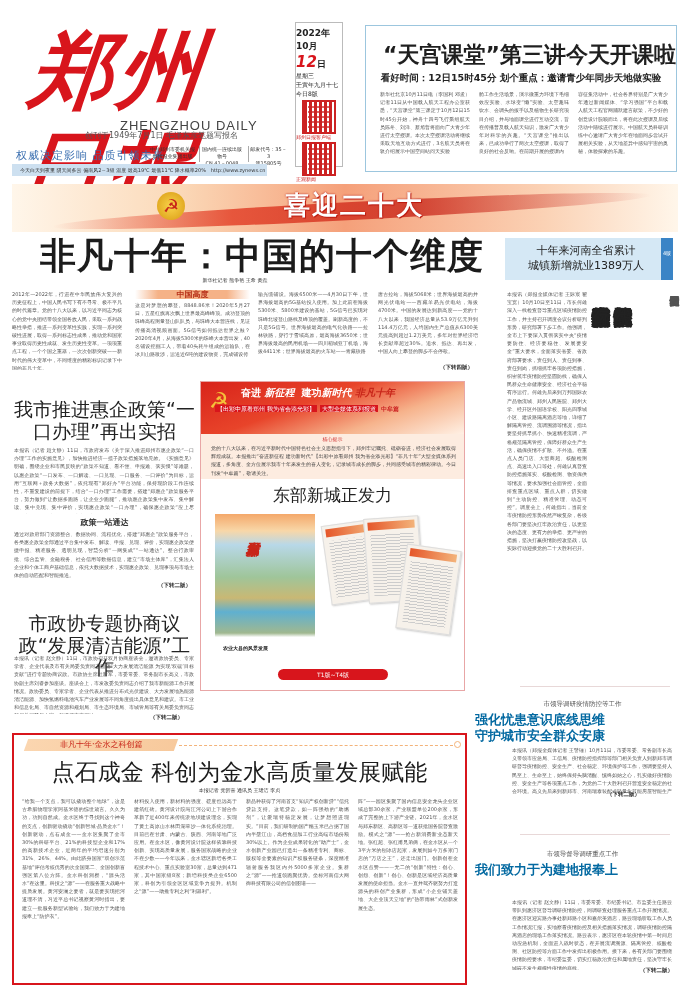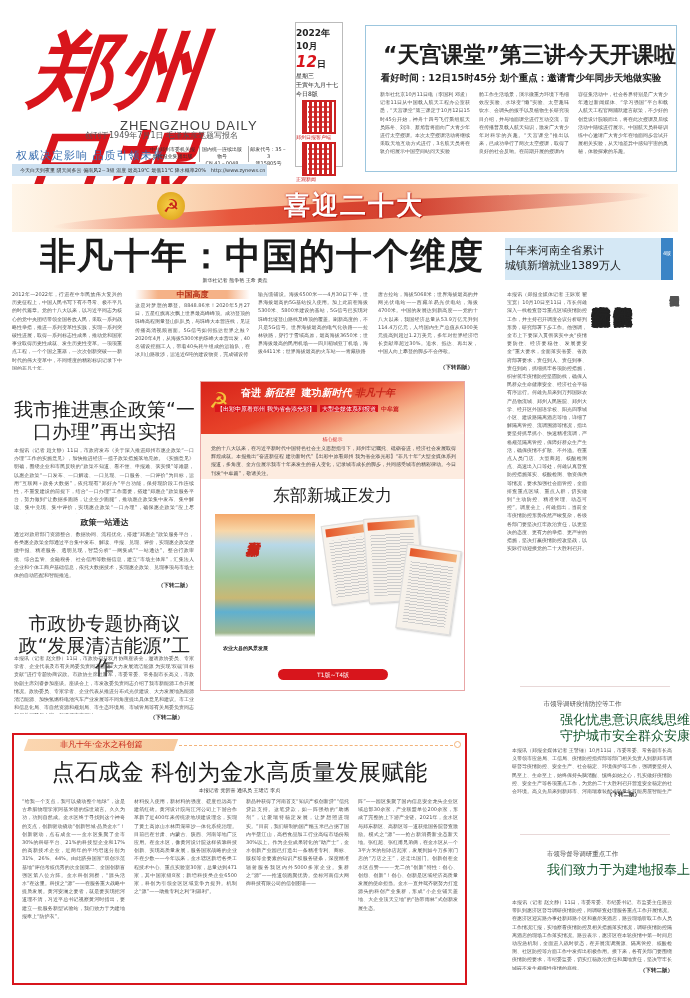--- a/index.html
+++ b/index.html
@@ -26,21 +26,21 @@
 .tg-title{left:0;top:14px;width:100%;text-align:right;font-size:22px;font-weight:bold;color:#1f1f1f}
 .tg-sub{left:0;top:46px;width:100%;text-align:center;font-size:9.5px;font-weight:bold;color:#222}
 .body-txt{font-size:5px;line-height:8.2px;color:#555;text-align:justify}
 .banner{left:12px;top:184px;width:666px;height:48px;background:linear-gradient(90deg,#fff6ea 0%,#fbd9b8 25%,#f5a07a 50%,#fbd2b5 80%,#fff6ea 100%);overflow:hidden}
 .banner .ribbon{position:absolute;left:40px;top:18px;width:600px;height:18px;background:linear-gradient(90deg,transparent,#e23a22 30%,#c8261a 60%,transparent);border-radius:50%;transform:rotate(-3deg);opacity:.8}
 .banner .emblem{position:absolute;left:145px;top:8px;width:28px;height:28px;border-radius:50%;background:radial-gradient(circle,#f9d34b,#d99a12);color:#c8261a;font-size:18px;text-align:center;line-height:28px}
 .banner .txt{position:absolute;left:272px;top:4px;font-size:26px;font-weight:bold;color:#fff;letter-spacing:2px;text-shadow:0 0 2px #b0160e,1px 1px 0 #c21e12}
 .headline{left:40px;top:232px;font-size:36px;font-weight:bold;color:#1b1b1b;letter-spacing:1px}
 .byline{left:0;width:100%;text-align:center;font-size:5px;color:#333}
 .sidebox{left:505px;top:238px;width:168px;height:42px;background:#d5e8f5}
-.sidebox .t{position:absolute;left:0;top:5px;width:162px;text-align:left;font-size:11px;color:#222;line-height:15px}
+.sidebox .t{position:absolute;left:0;top:5px;width:162px;text-align:center;font-size:11px;color:#222;line-height:15px}
 .sidebox .tab{position:absolute;right:0;top:0;width:12px;height:42px;background:#3a84c6;color:#fff;font-size:5px;text-align:center;padding-top:12px}
 .subhead-bar{height:9px;background:linear-gradient(90deg,transparent,#f5b287 20%,#f5b287 80%,transparent);text-align:center;font-size:8px;font-weight:bold;color:#b8321a;line-height:9px}
 .vhead{writing-mode:vertical-rl;font-weight:bold;color:#222}
 .h2{font-size:19px;color:#222;text-align:center;line-height:22px}
 .sect{text-align:center;font-size:8px;font-weight:bold;color:#333}
 .promo{left:200px;top:381px;width:265px;height:310px;border:1px solid #e8a6a6;background:#fff}
 .promo-top{position:absolute;left:0;top:0;width:100%;height:52px;background:linear-gradient(160deg,#d8231a 0%,#e8442a 40%,#f6b38c 70%,#fff0e4 100%)}
 .promo-top .em{position:absolute;left:8px;top:6px;font-size:22px;color:#f4c23a}
 .promo-top .l1{position:absolute;left:40px;top:4px;font-size:10px;font-weight:bold;color:#fff;white-space:nowrap}
 .promo-top .l1 i{font-style:italic;color:#fff}
@@ -55,21 +55,21 @@
 .page{position:absolute;background:#f6f1ea;border:1px solid #ddd;box-shadow:1px 1px 2px rgba(0,0,0,.2)}
 .page::before{content:"";position:absolute;left:3px;top:3px;right:3px;height:8px;background:linear-gradient(90deg,#e5572a,#f3b37a)}
 .page::after{content:"";position:absolute;left:5px;top:15px;right:5px;bottom:6px;background:repeating-linear-gradient(0deg,#ccc 0 1px,transparent 1px 3px)}
 .promo-btn{position:absolute;left:77px;top:287px;width:110px;height:11px;background:#d8151c;border-radius:6px;color:#fff;font-size:6px;text-align:center;line-height:11px}
 .feature{left:12px;top:733px;width:455px;height:252px;border:2px solid #d8151c}
 .feature .tag{position:absolute;left:12px;top:4px;width:150px;height:12px;background:linear-gradient(90deg,#fbd6b0,#f7c99c);transform:skewX(-20deg);color:#c8261a;font-size:8px;text-align:center;line-height:12px}
 .feature .tag span{display:inline-block;transform:skewX(20deg)}
 .feature .line{position:absolute;left:165px;top:10px;right:12px;border-top:1px dashed #f3b37a}
 .feature .circ{position:absolute;right:4px;top:6px;width:7px;height:7px;border:1px solid #f3b37a;border-radius:50%}
 .feature .h{position:absolute;left:0;top:22px;width:100%;text-align:center;font-size:23px;color:#1b1b1b}
-.rbox-title{font-size:13px;font-weight:normal;text-align:right;line-height:16px;color:#14532d}
+.rbox-title{font-size:13px;font-weight:bold;text-align:left;line-height:16px;color:#0369a1}
 .rbox-kicker{font-size:6.5px;text-align:center;color:#555}
 .hr{border-top:1px solid #e8d8d8}
 </style>
 </head>
 <body>
 
 <div class="abs masthead-logo">郑州日报</div>
 <div class="abs en-name">ZHENGZHOU DAILY</div>
 <div class="abs founded">创刊于1949年7月1日  毛泽东亲笔题写报名</div>
 

